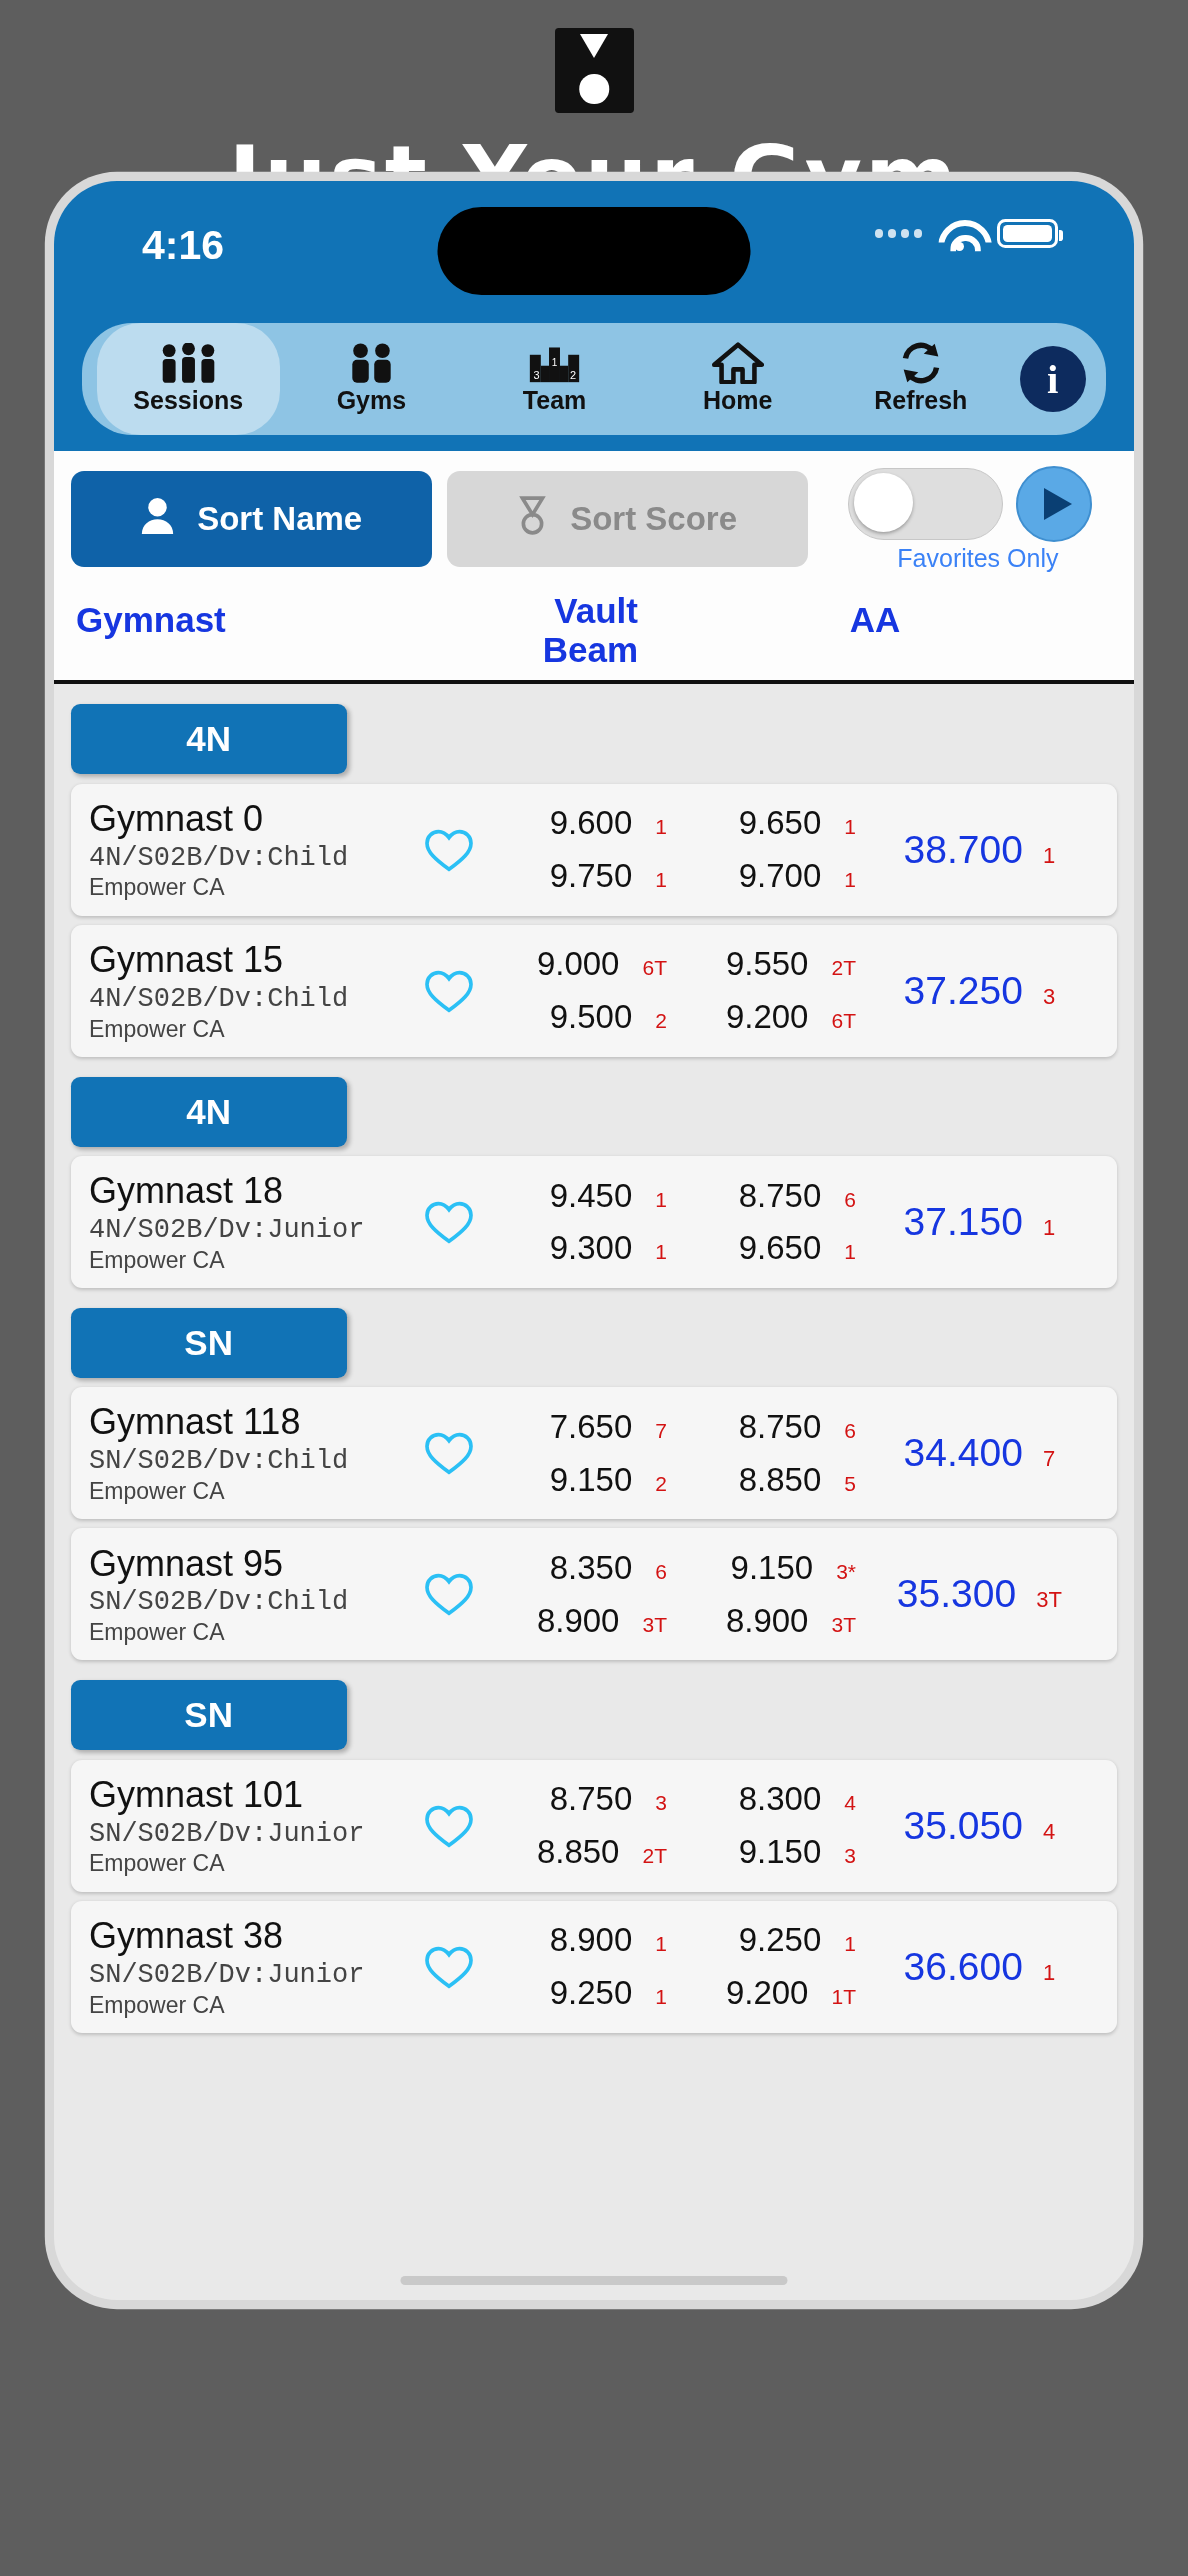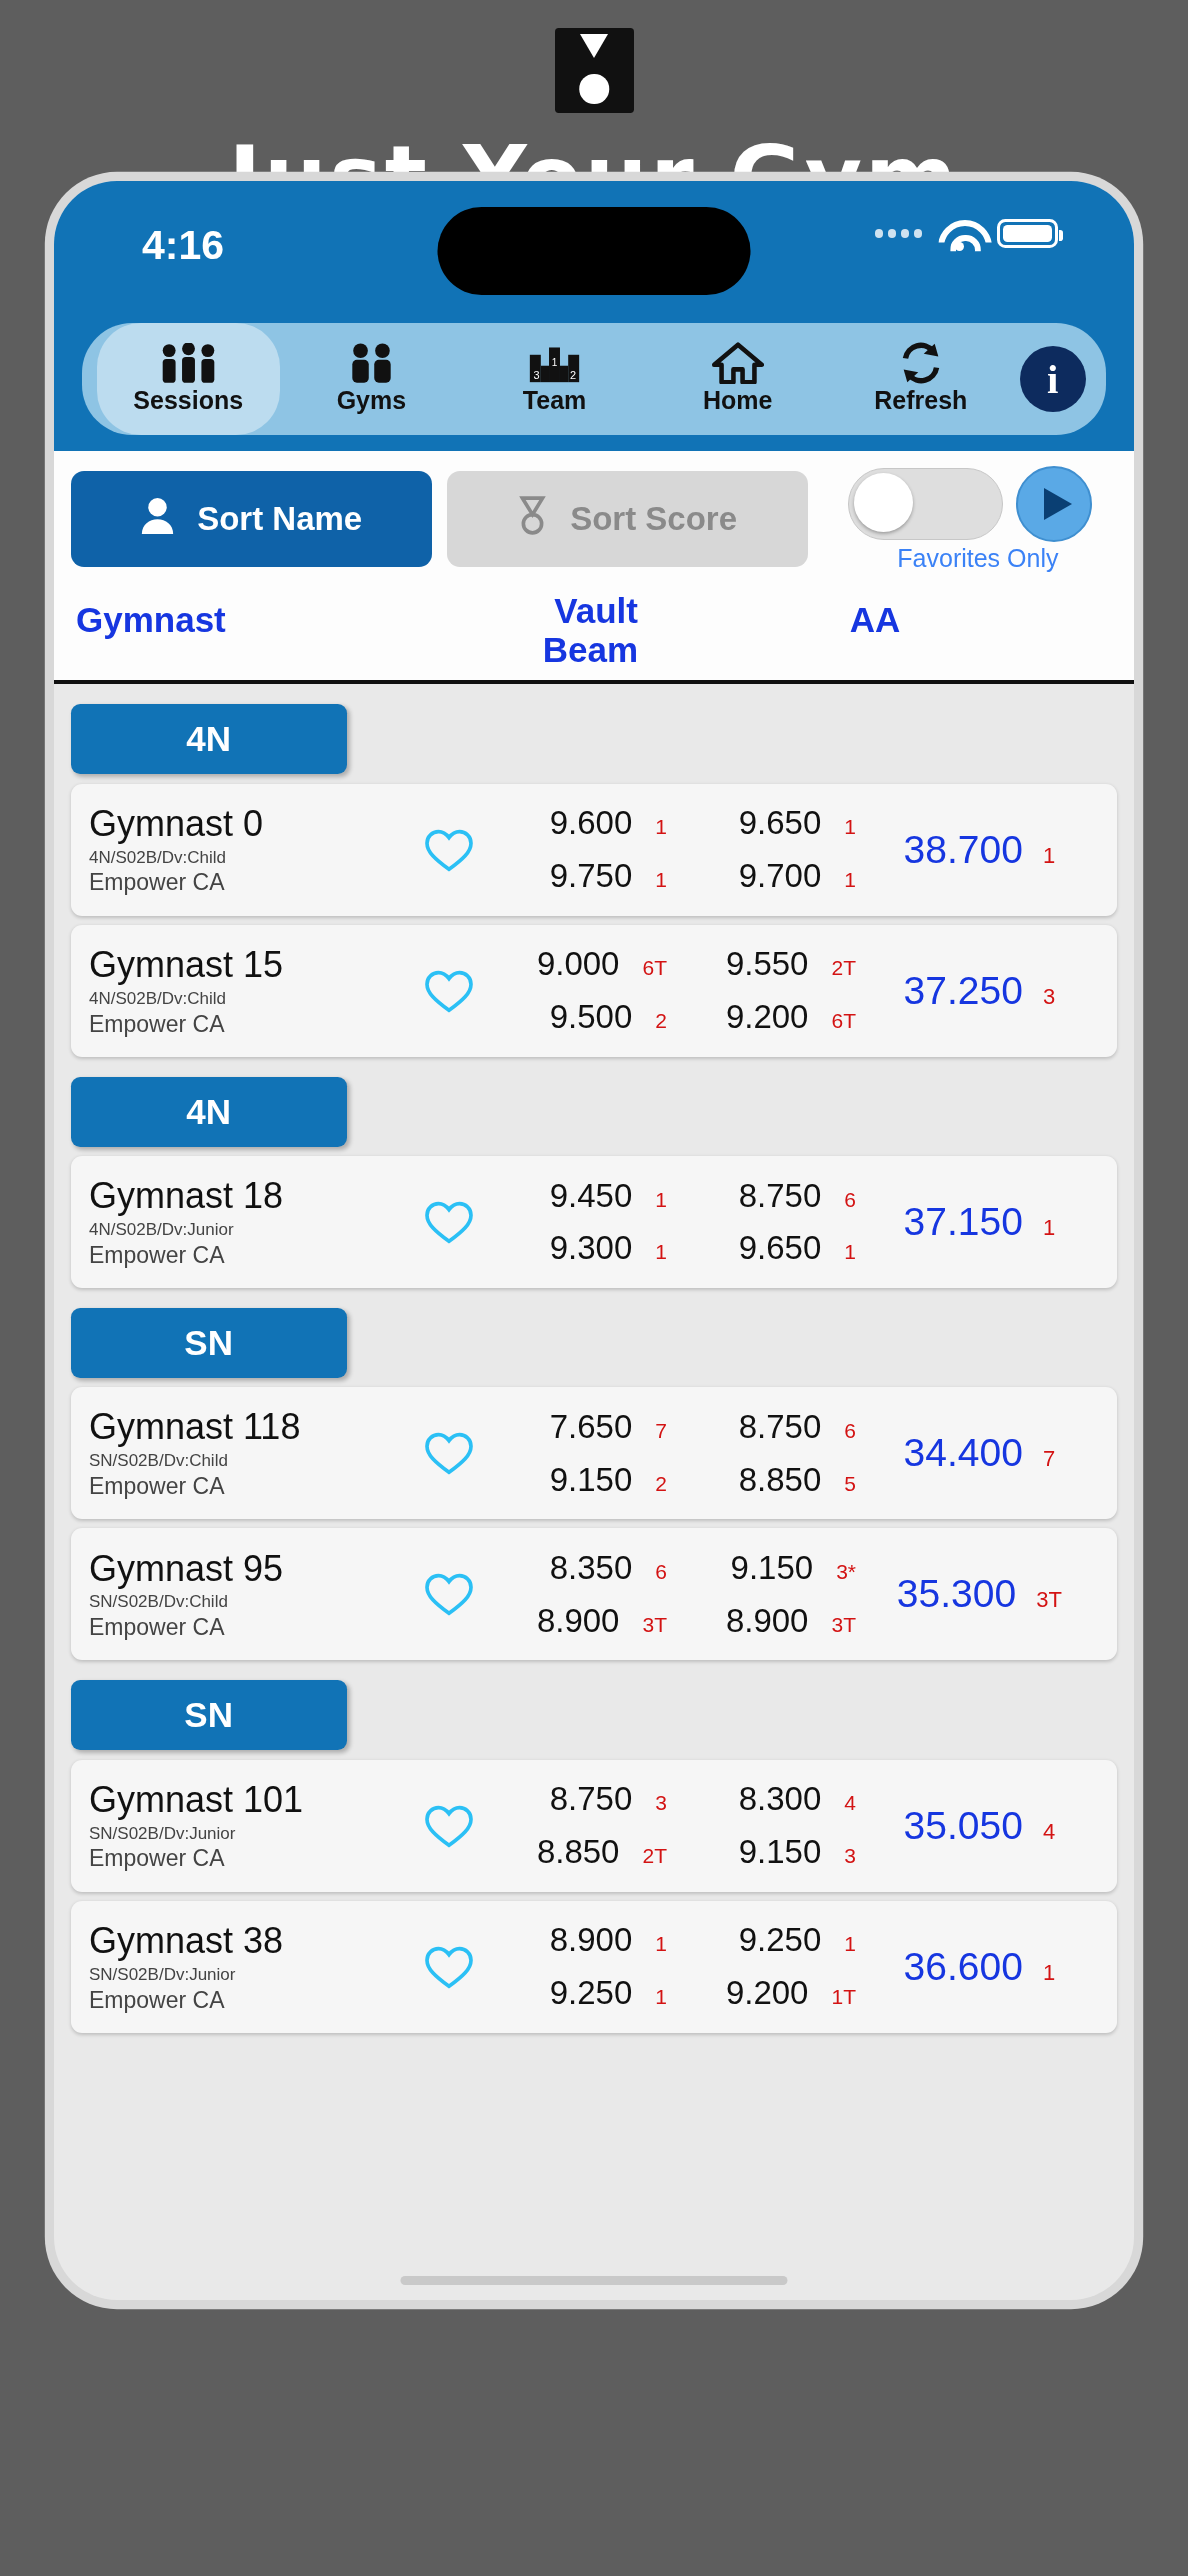--- a/index.html
+++ b/index.html
@@ -192,21 +192,21 @@
     margin: 9.2px 16.6px 0 16.6px;
     background: #f6f6f6;
     border-radius: 11px;
     height: 132px;
     display:flex; align-items:center;
     box-shadow: 0 1.8px 3.7px rgba(0,0,0,.18);
     padding: 0 14.7px 0 18.4px;
   }
   .r-name { width: 318px; }
   .r-name .nm { font-size: 36px; color:#111; }
-  .r-name .sub { font-size: 17px; color:#444; margin-top: 2.8px;}
+  .r-name .sub { font-size: 27px; color:#444; margin-top: 2.8px; font-family: Liberation Mono, monospace;}
   .r-name .sub2 { font-size: 23px; color:#444; margin-top: 1.8px;}
   .heart { width: 85px; display:flex; align-items:center; justify-content:center; }
   .scorecell { width: 175px; }
   .scorecell2 { width: 189px; }
   .sline { display:flex; align-items:baseline; justify-content:flex-end; gap: 23px; }
   .sline .v { font-size: 33px; color:#111; }
   .sline .rk { font-size: 21px; color:#d31313; }
   .sline + .sline { margin-top: 14.7px; }
   .aa { flex:1; display:flex; align-items:baseline; justify-content:center; gap:20px;}
   .aa .v { font-size: 39px; color:#1636e0; }

